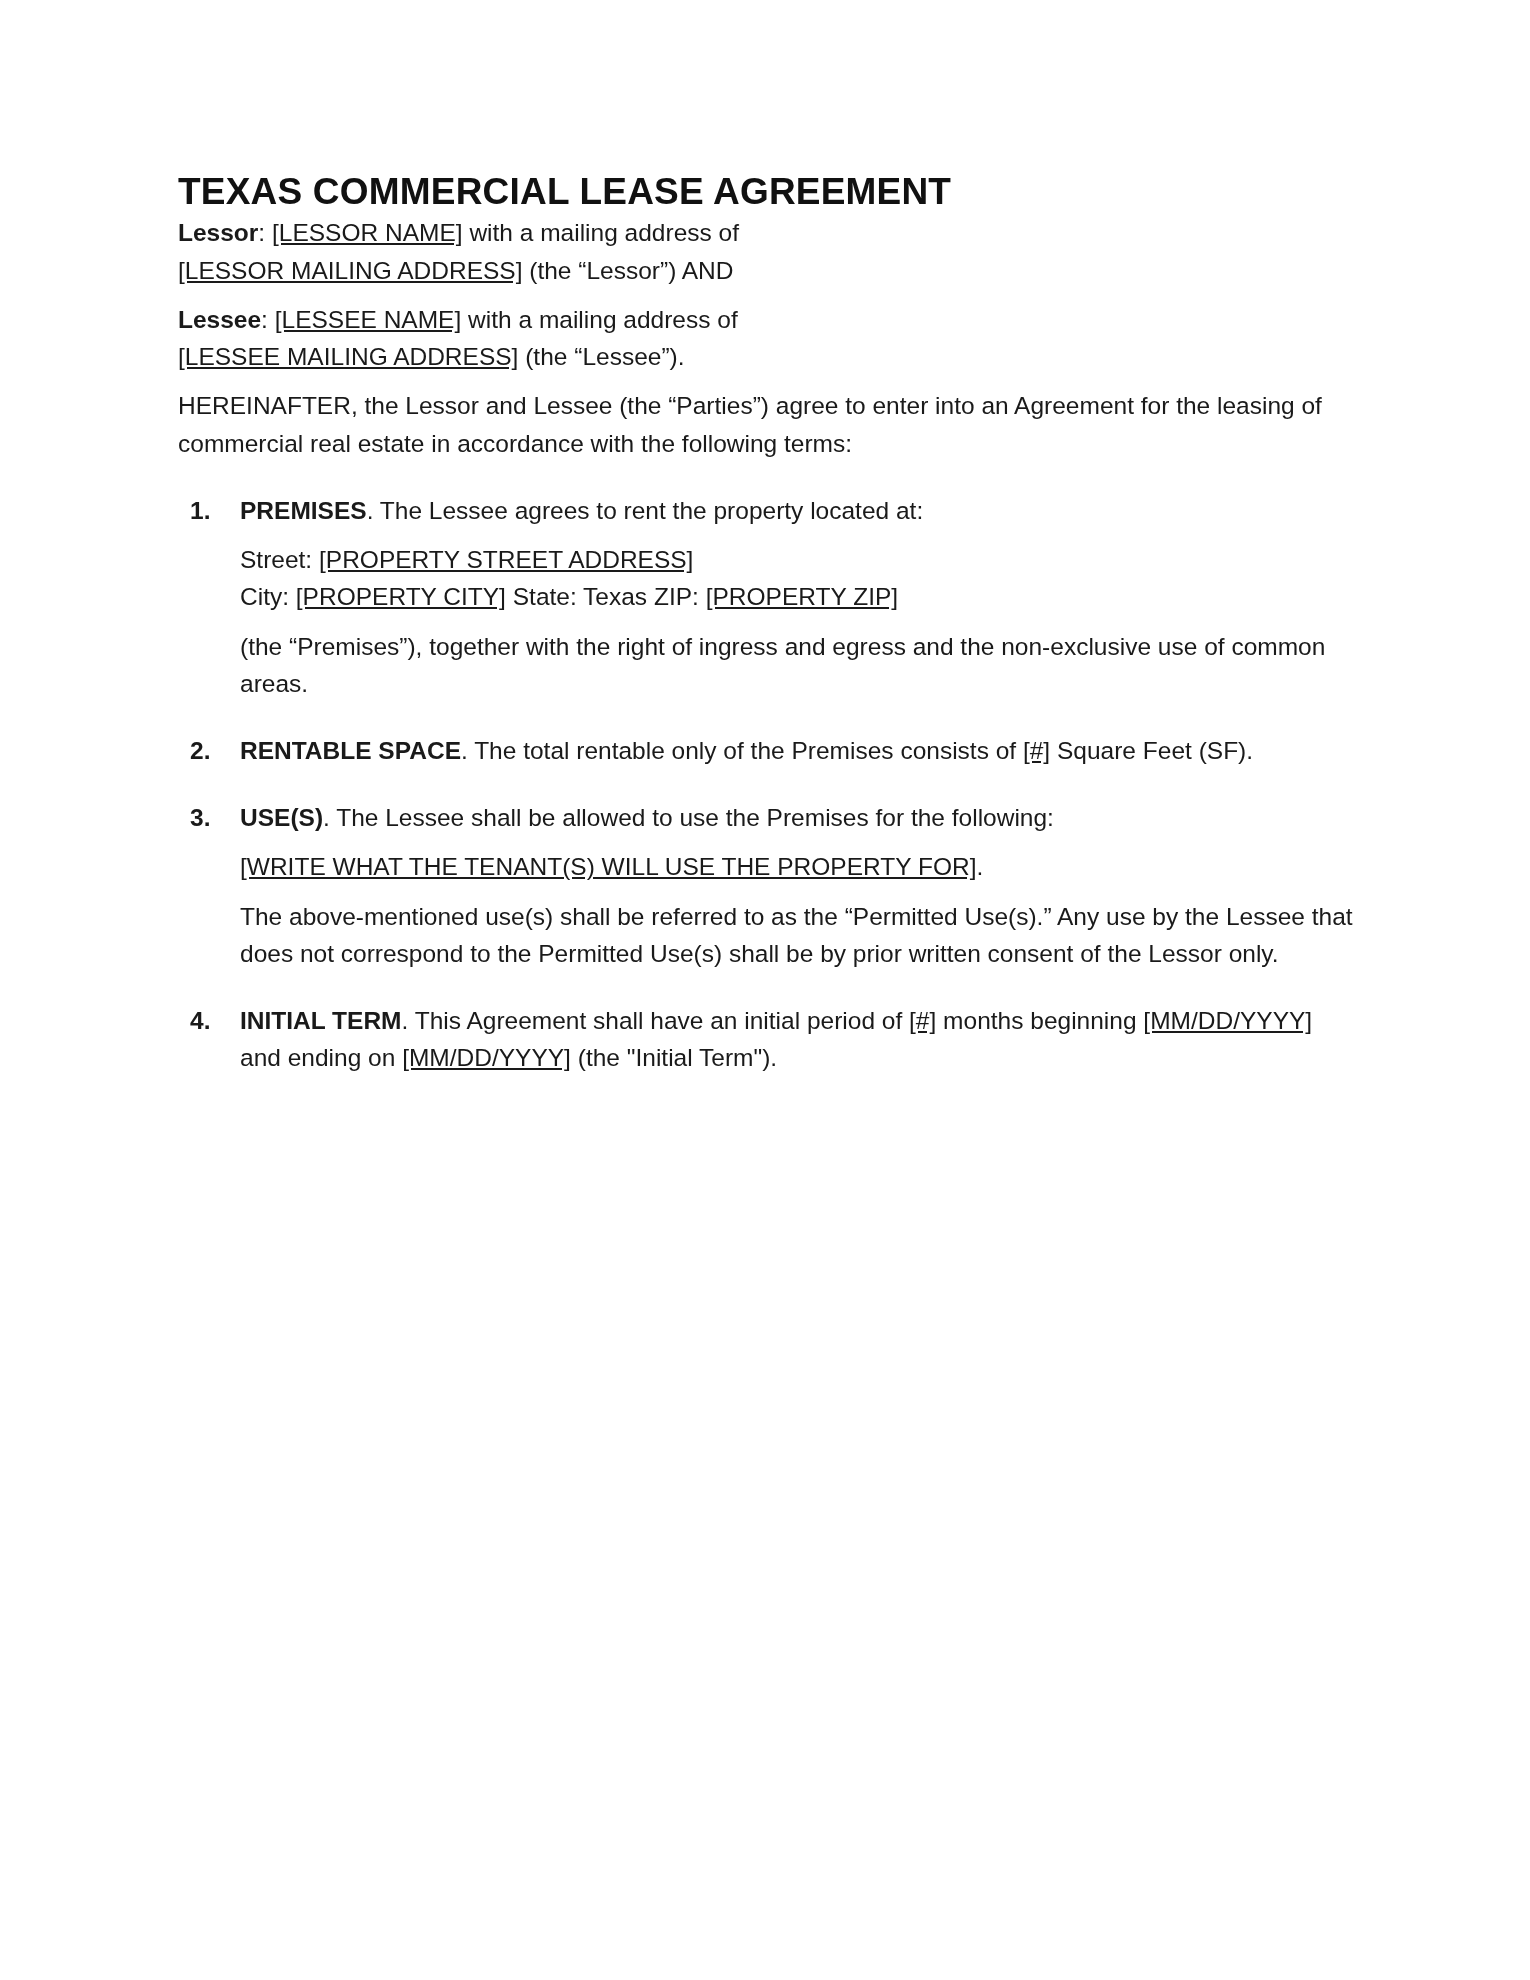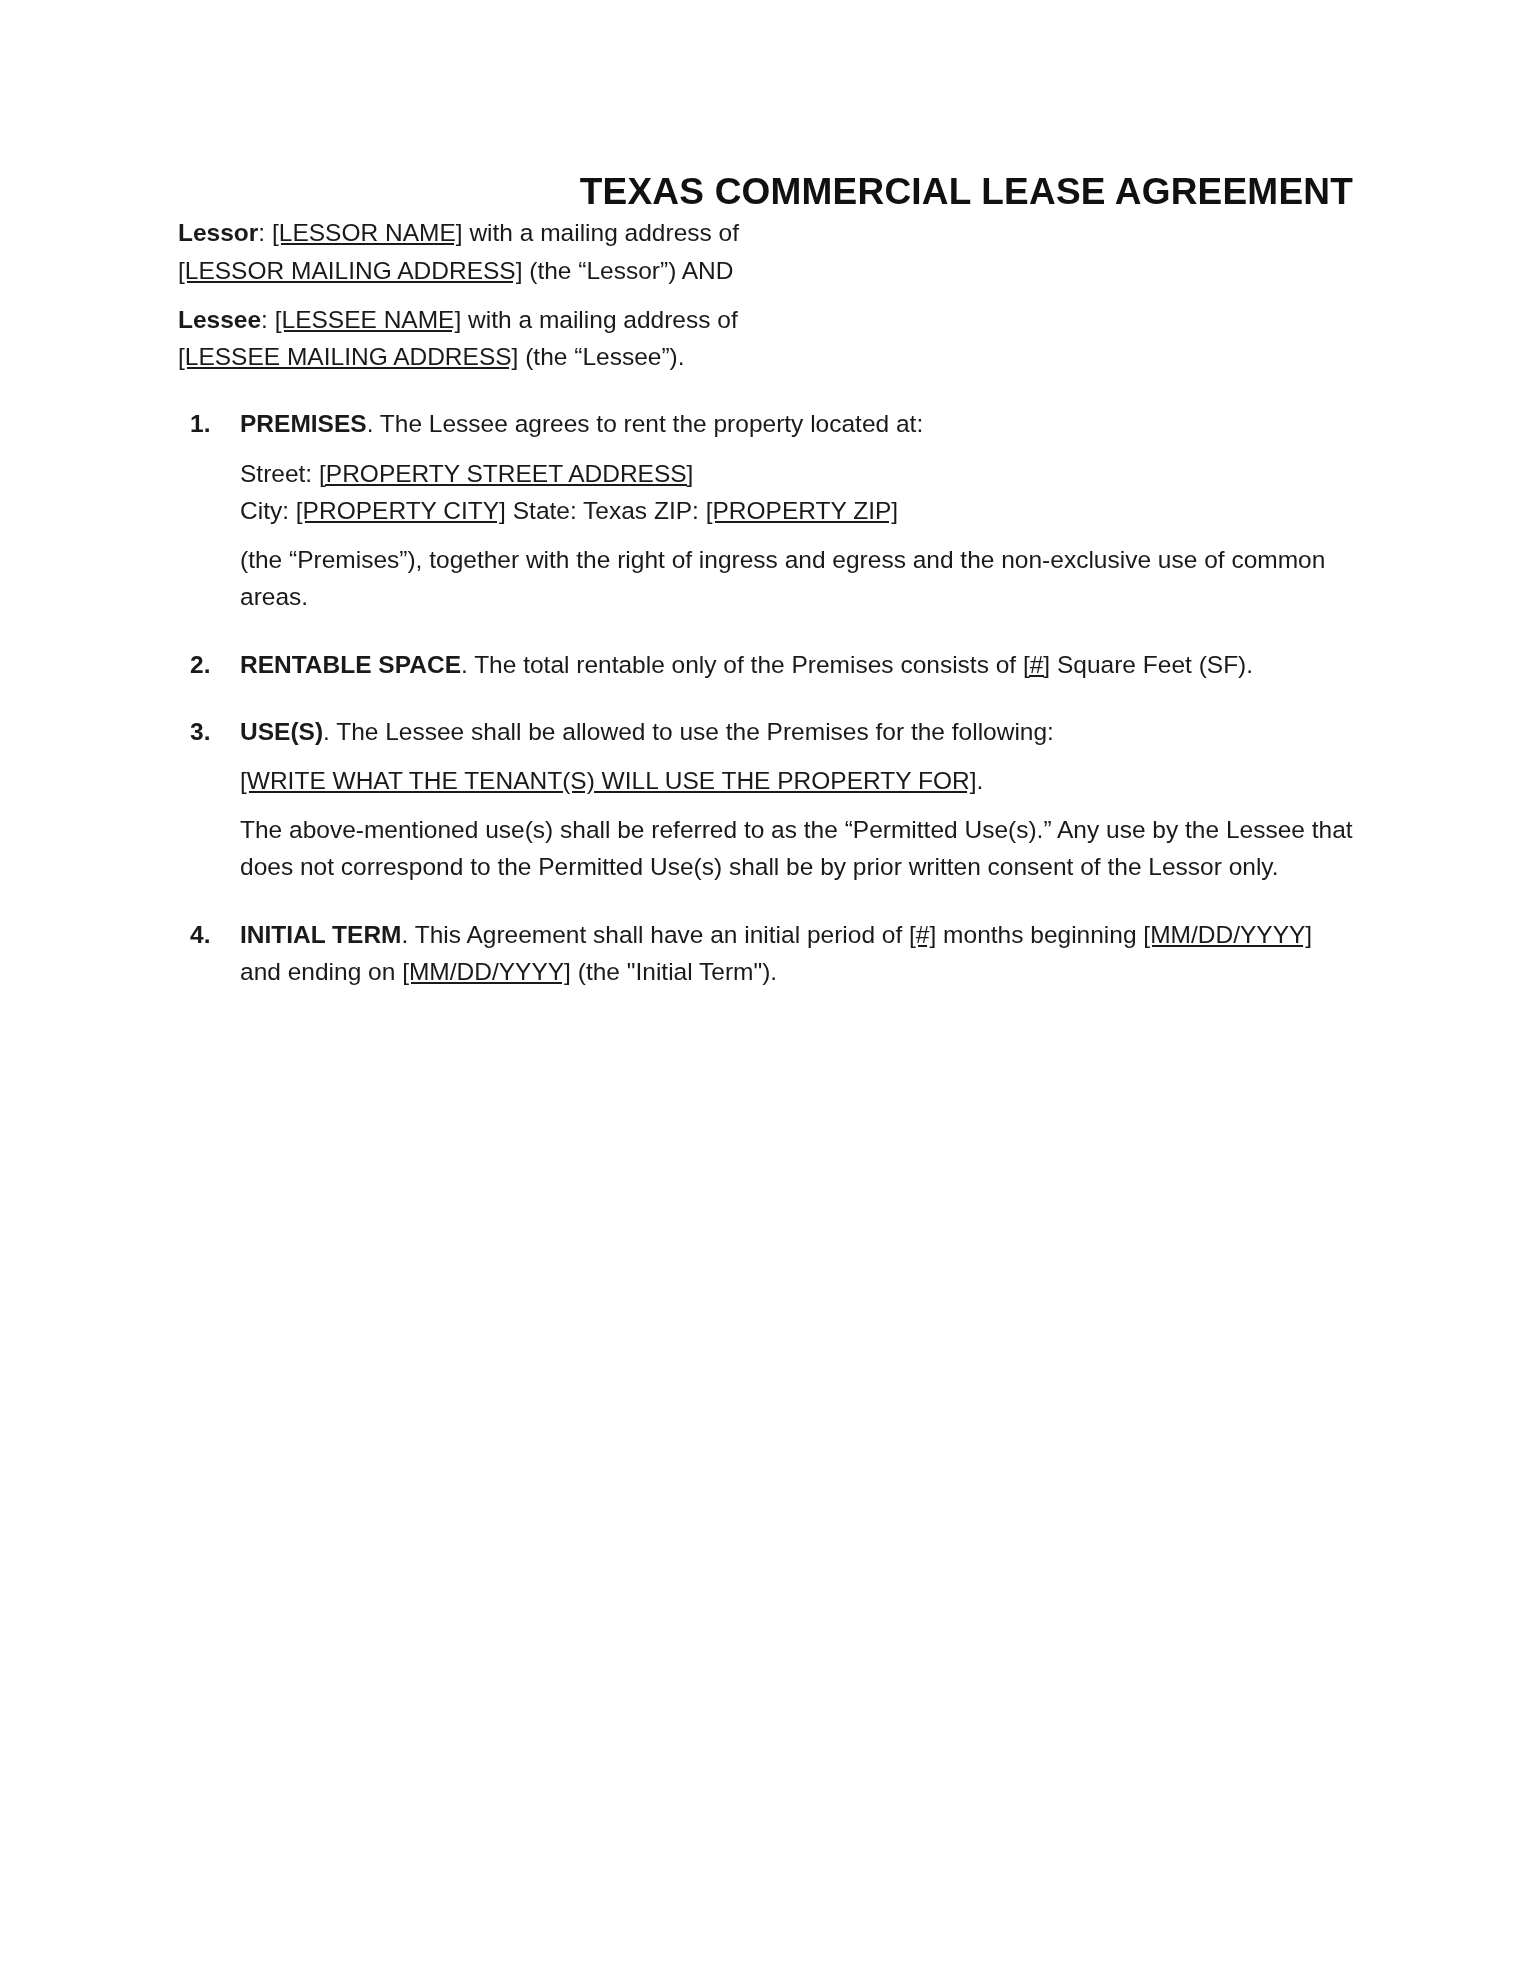--- a/index.html
+++ b/index.html
@@ -23,21 +23,21 @@
     padding: 0;
     overflow: hidden;
   }
   .doc-body {
     position: absolute;
     left: 178px;
     top: 0;
     width: 1175px;
   }
   .doc-title {
-    text-align: right;
+    text-align: left;
     font-size: 37px;
     font-weight: bold;
     letter-spacing: 0.2px;
     margin: 0;
     padding-top: 170px;
     line-height: 1.2;
     color: #111111;
   }
   .para {
     font-size: 24.5px;
@@ -100,20 +100,21 @@
 
 
     <p class="para">
       <b>Lessor</b><span>: </span><span class="u">[LESSOR NAME]</span><span> with a mailing address of</span><br><span class="u">[LESSOR MAILING ADDRESS]</span><span> (the “Lessor”) AND</span>
     </p>
 
     <p class="para">
       <b>Lessee</b><span>: </span><span class="u">[LESSEE NAME]</span><span> with a mailing address of</span><br><span class="u">[LESSEE MAILING ADDRESS]</span><span> (the “Lessee”).</span>
     </p>
 
+    <p class="para">HEREINAFTER, the Lessor and Lessee (the “Parties”) agree to enter into an Agreement for the leasing of commercial real estate in accordance with the following terms:</p>
 
     <ol class="terms">
 
       <li>
         <p class="para tight">
           <b>PREMISES</b><span>. The Lessee agrees to rent the property located at:</span>
         </p>
 
         <p class="para sub-para">
           <span>Street: </span><span class="u">[PROPERTY STREET ADDRESS]</span><br><span>City: </span><span class="u">[PROPERTY CITY]</span><span> State: Texas ZIP: </span><span class="u">[PROPERTY ZIP]</span>

